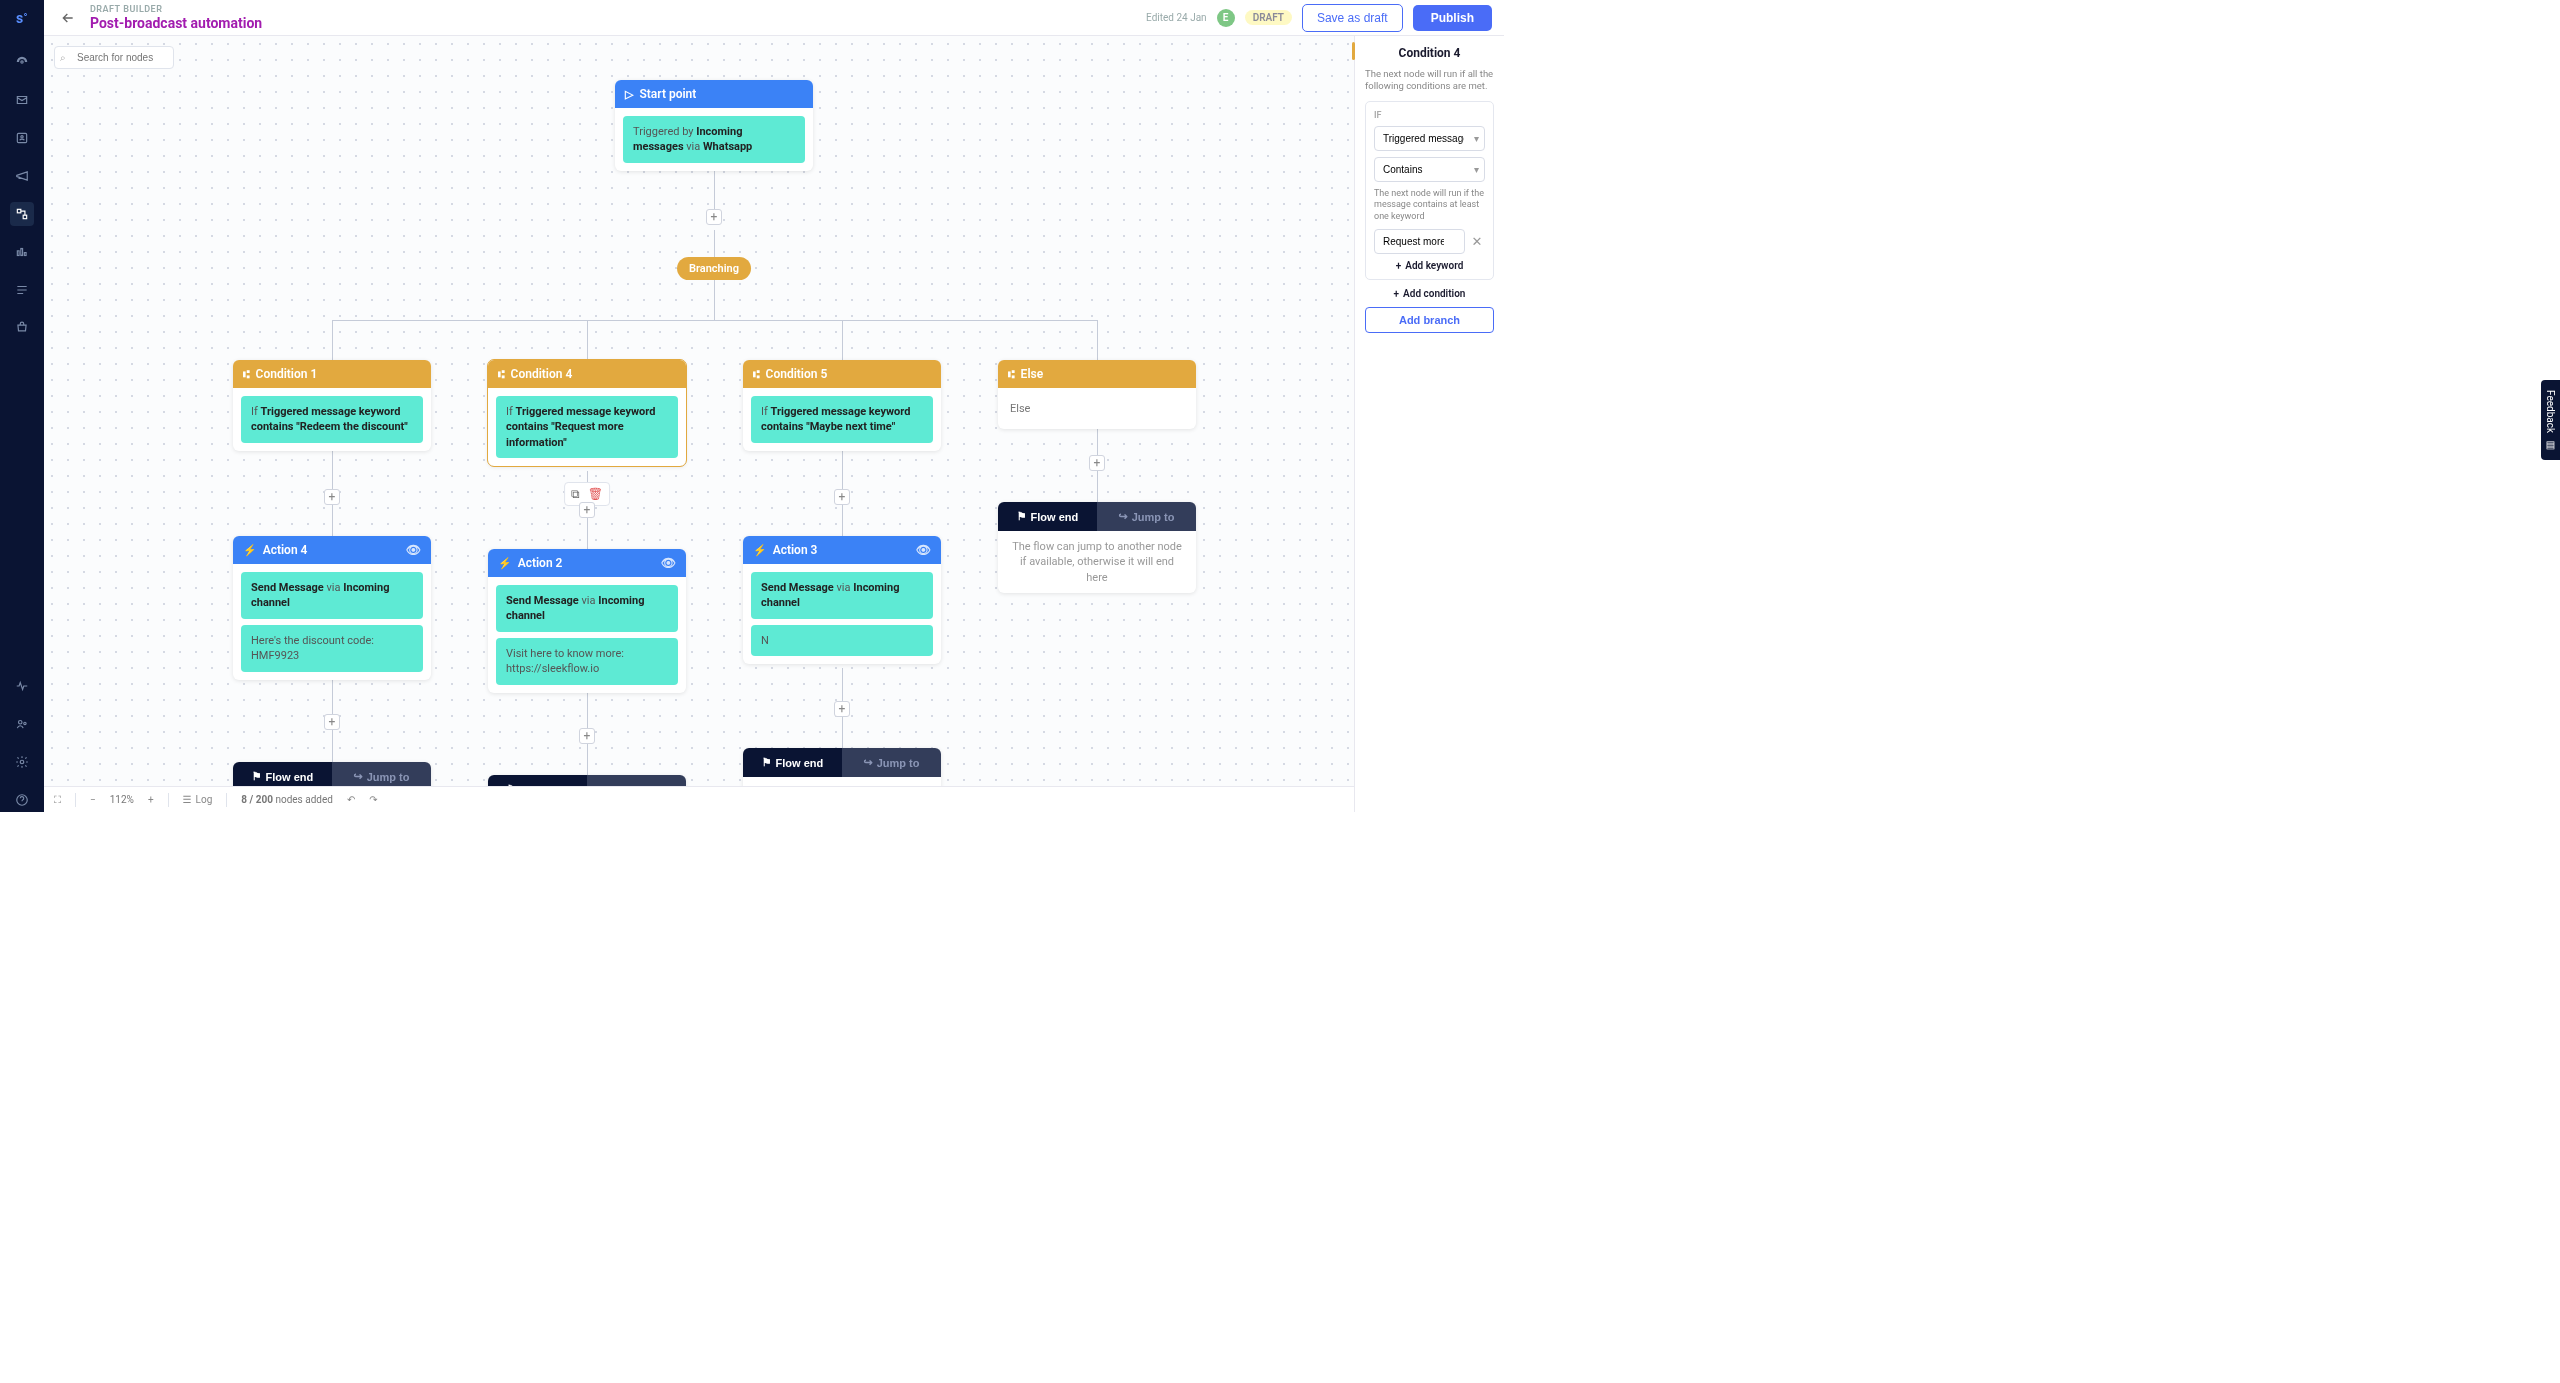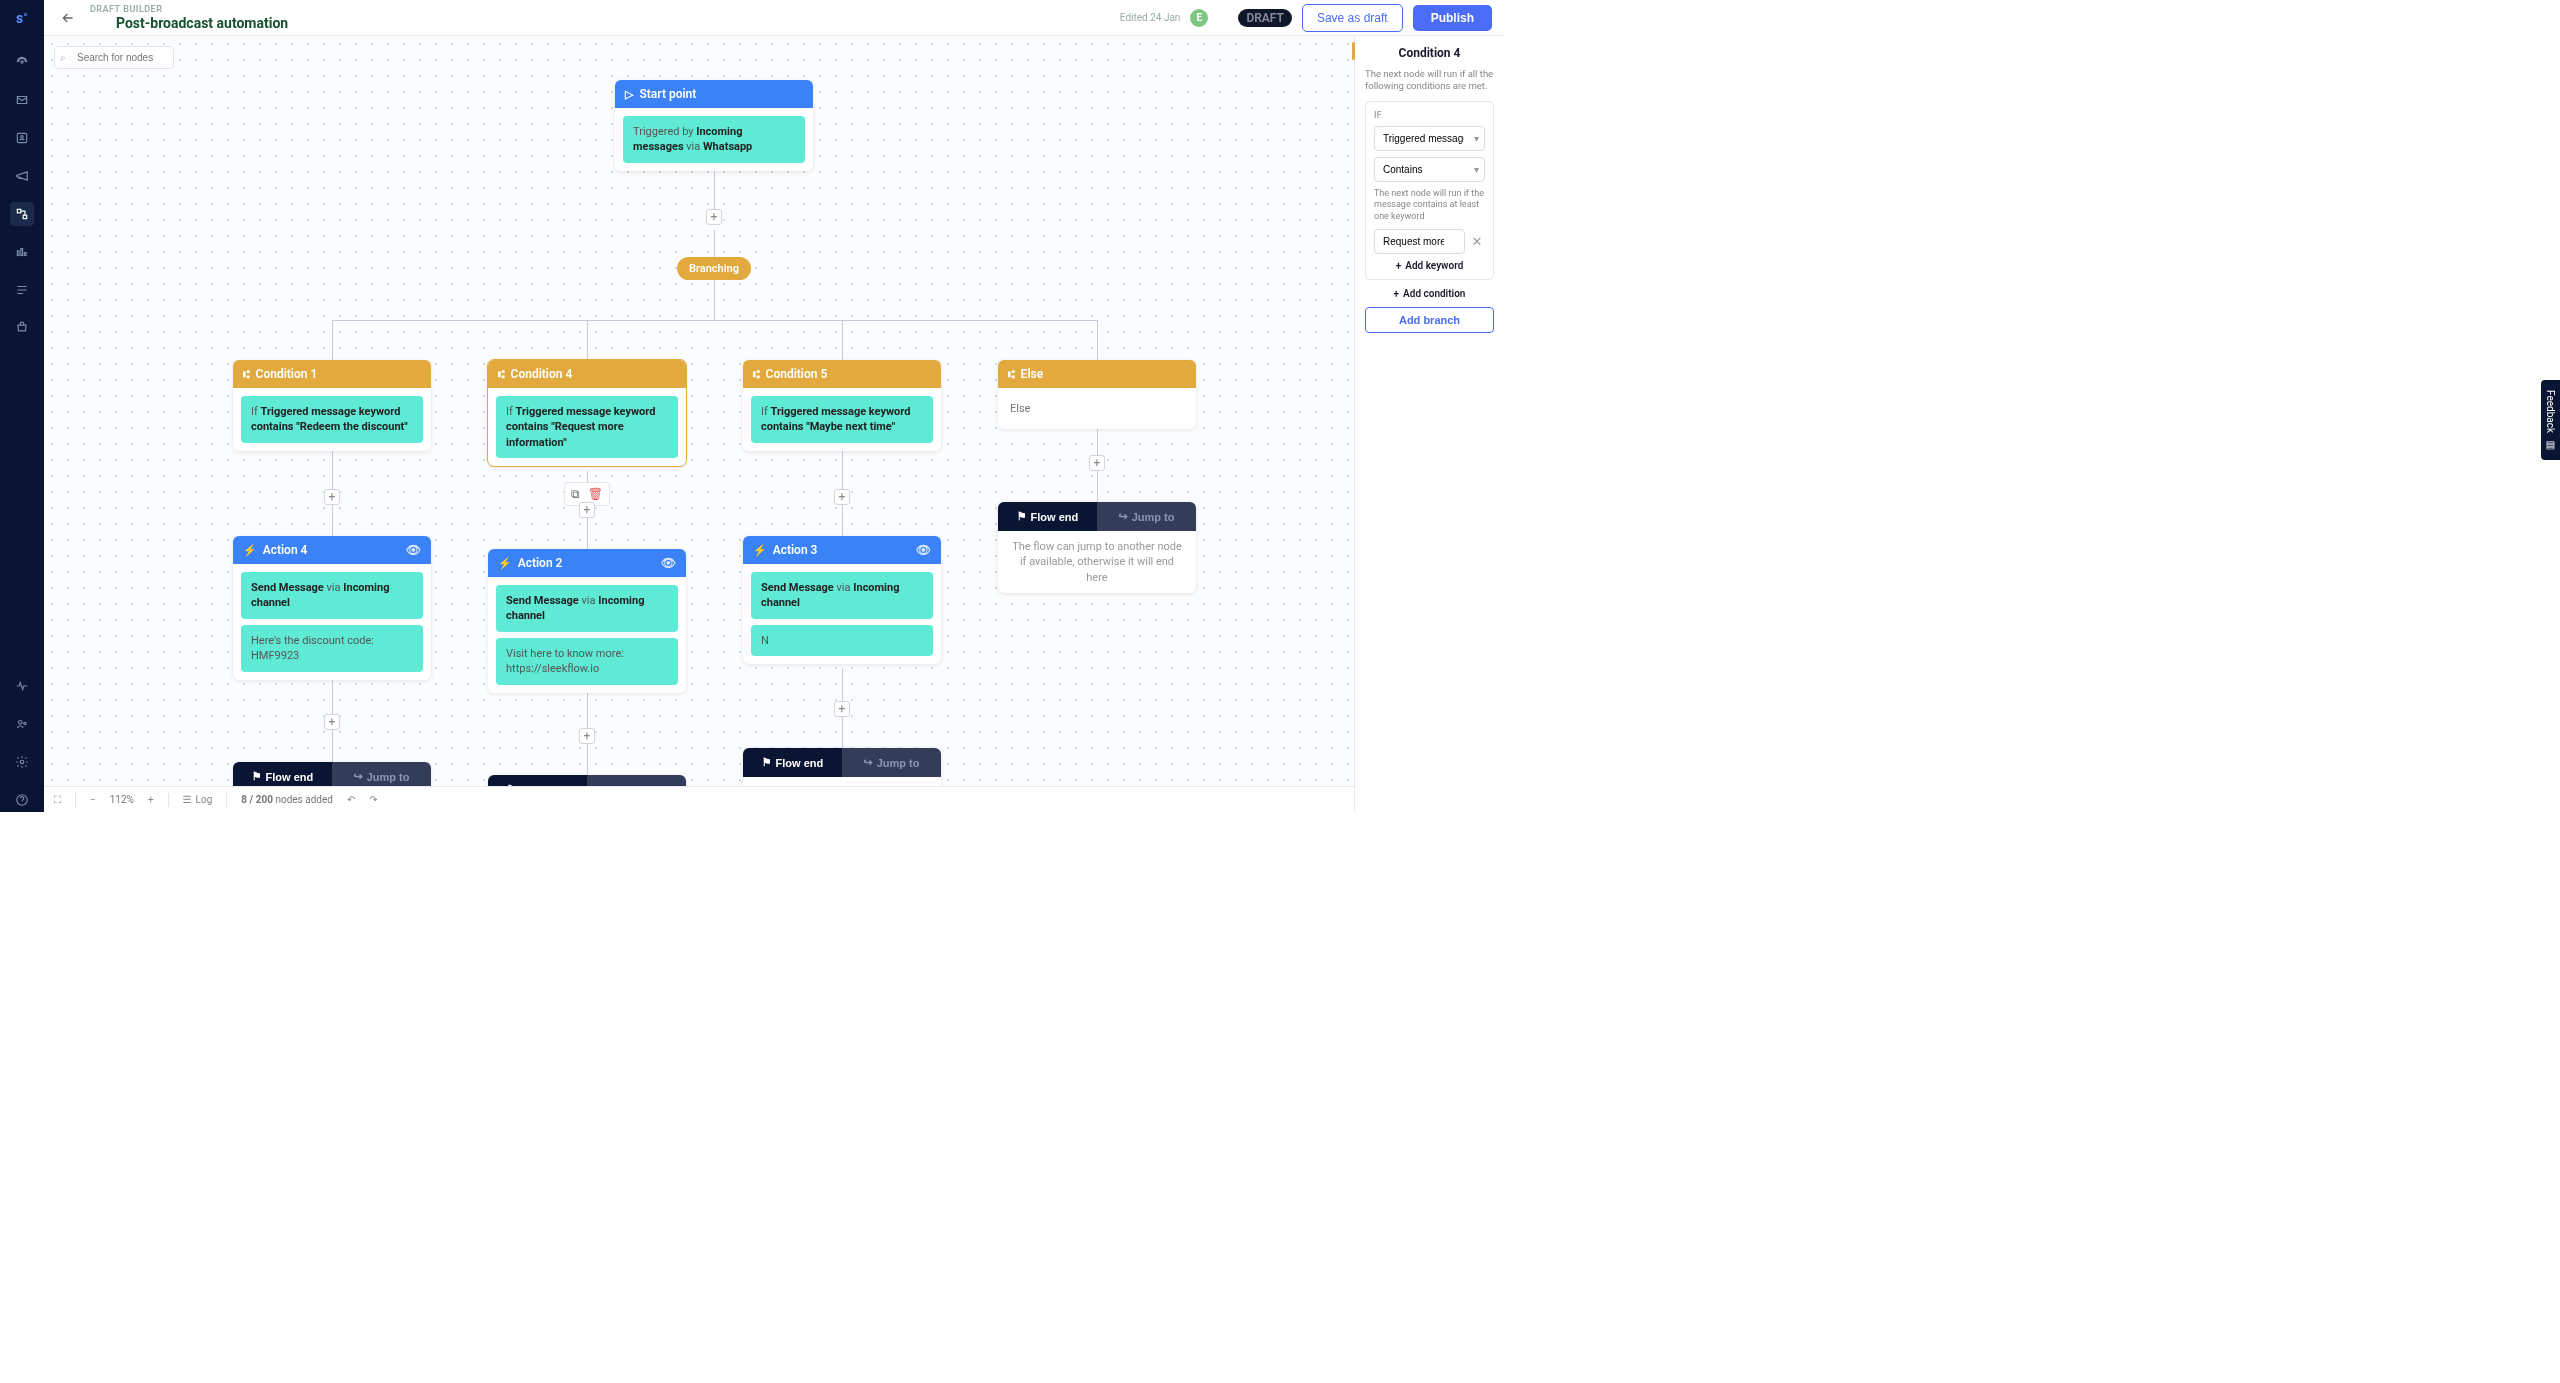--- a/index.html
+++ b/index.html
@@ -14,25 +14,25 @@
 .rail-icon { width: 24px; height: 24px; display: flex; align-items: center; justify-content: center; color: #7a8aa8; cursor: pointer; border-radius: 4px; }
 .rail-icon.active { background: #1a2a4a; color: #fff; }
 .rail-spacer { flex: 1; }
 
 
 .main { flex: 1; display: flex; flex-direction: column; position: relative; }
 .header { height: 36px; border-bottom: 1px solid #e8e8ef; display: flex; align-items: center; padding: 0 12px; gap: 10px; }
 .back-btn { width: 24px; height: 24px; display: flex; align-items: center; justify-content: center; cursor: pointer; color: #666; }
 .hdr-titles { display: flex; flex-direction: column; gap: 0; line-height: 1.2; }
 .breadcrumb { font-size: 9px; color: #9aa; letter-spacing: .5px; font-weight: 600; }
-.page-title { font-size: 14px; font-weight: 700; color: #14532d; margin-left: 26px; }
+.page-title { font-size: 14px; font-weight: 700; color: #a21caf; }
 .hdr-spacer { flex: 1; }
 .edited { font-size: 10px; color: #9aa; text-align: right; }
 .avatar { width: 18px; height: 18px; border-radius: 50%; background: #7ec785; color: #fff; font-size: 10px; display: flex; align-items: center; justify-content: center; font-weight: 600; }
-.badge-draft { background: #0f172a; color: #8a8a9a; font-size: 12px; padding: 2px 8px; border-radius: 10px; font-weight: 600; margin-left: 20px; }
+.badge-draft { background: #fef9c3; color: #8a8a9a; font-size: 10px; padding: 2px 8px; border-radius: 10px; font-weight: 600; }
 .btn-outline { border: 1px solid #4a6cf7; color: #4a6cf7; background: #fff; padding: 6px 14px; border-radius: 5px; cursor: pointer; font-weight: 400; font-size: 12px; }
 .btn-primary { border: none; background: #4a6cf7; color: #fff; padding: 6px 18px; border-radius: 5px; cursor: pointer; font-weight: 600; font-size: 12px; }
 
 
 .canvas-wrap { flex: 1; position: relative; overflow: hidden; background-image: radial-gradient(#d5d9e3 1px, transparent 1px); background-size: 16px 16px; background-color: #fbfcfd; }
 .search-nodes { position: absolute; top: 10px; left: 10px; width: 120px; }
 .search-nodes input { width: 100%; padding: 5px 6px 5px 22px; border: 1px solid #e0e4ec; border-radius: 4px; font-size: 10px; }
 .search-nodes .mag { position: absolute; left: 6px; top: 6px; color: #aaa; font-size: 10px; }
 
 .canvas { position: absolute; inset: 0; }

